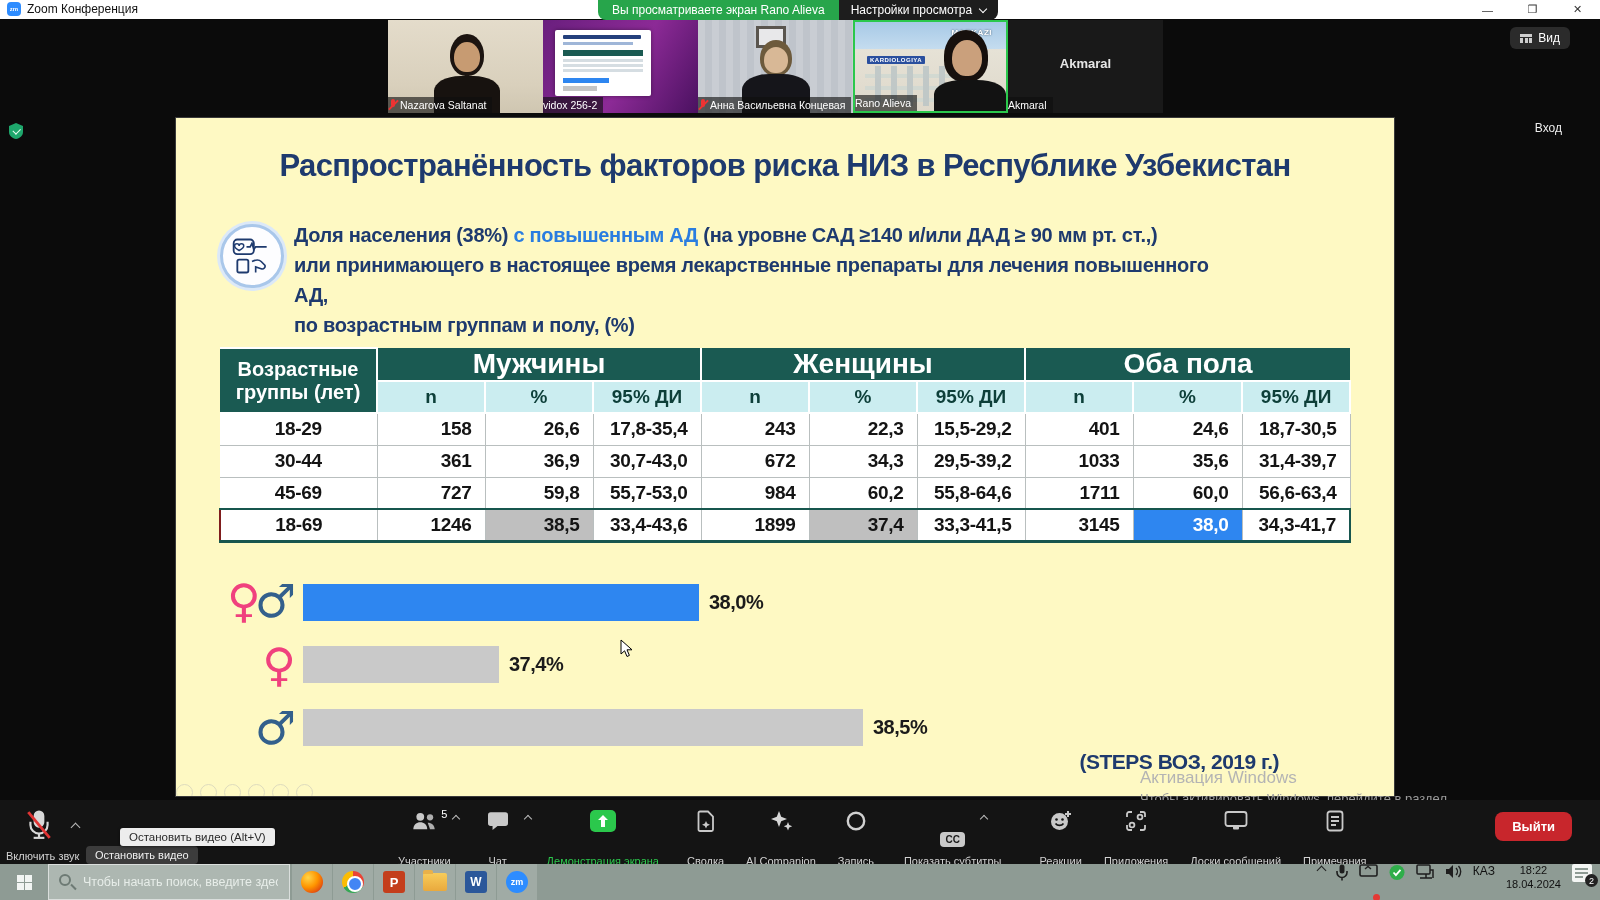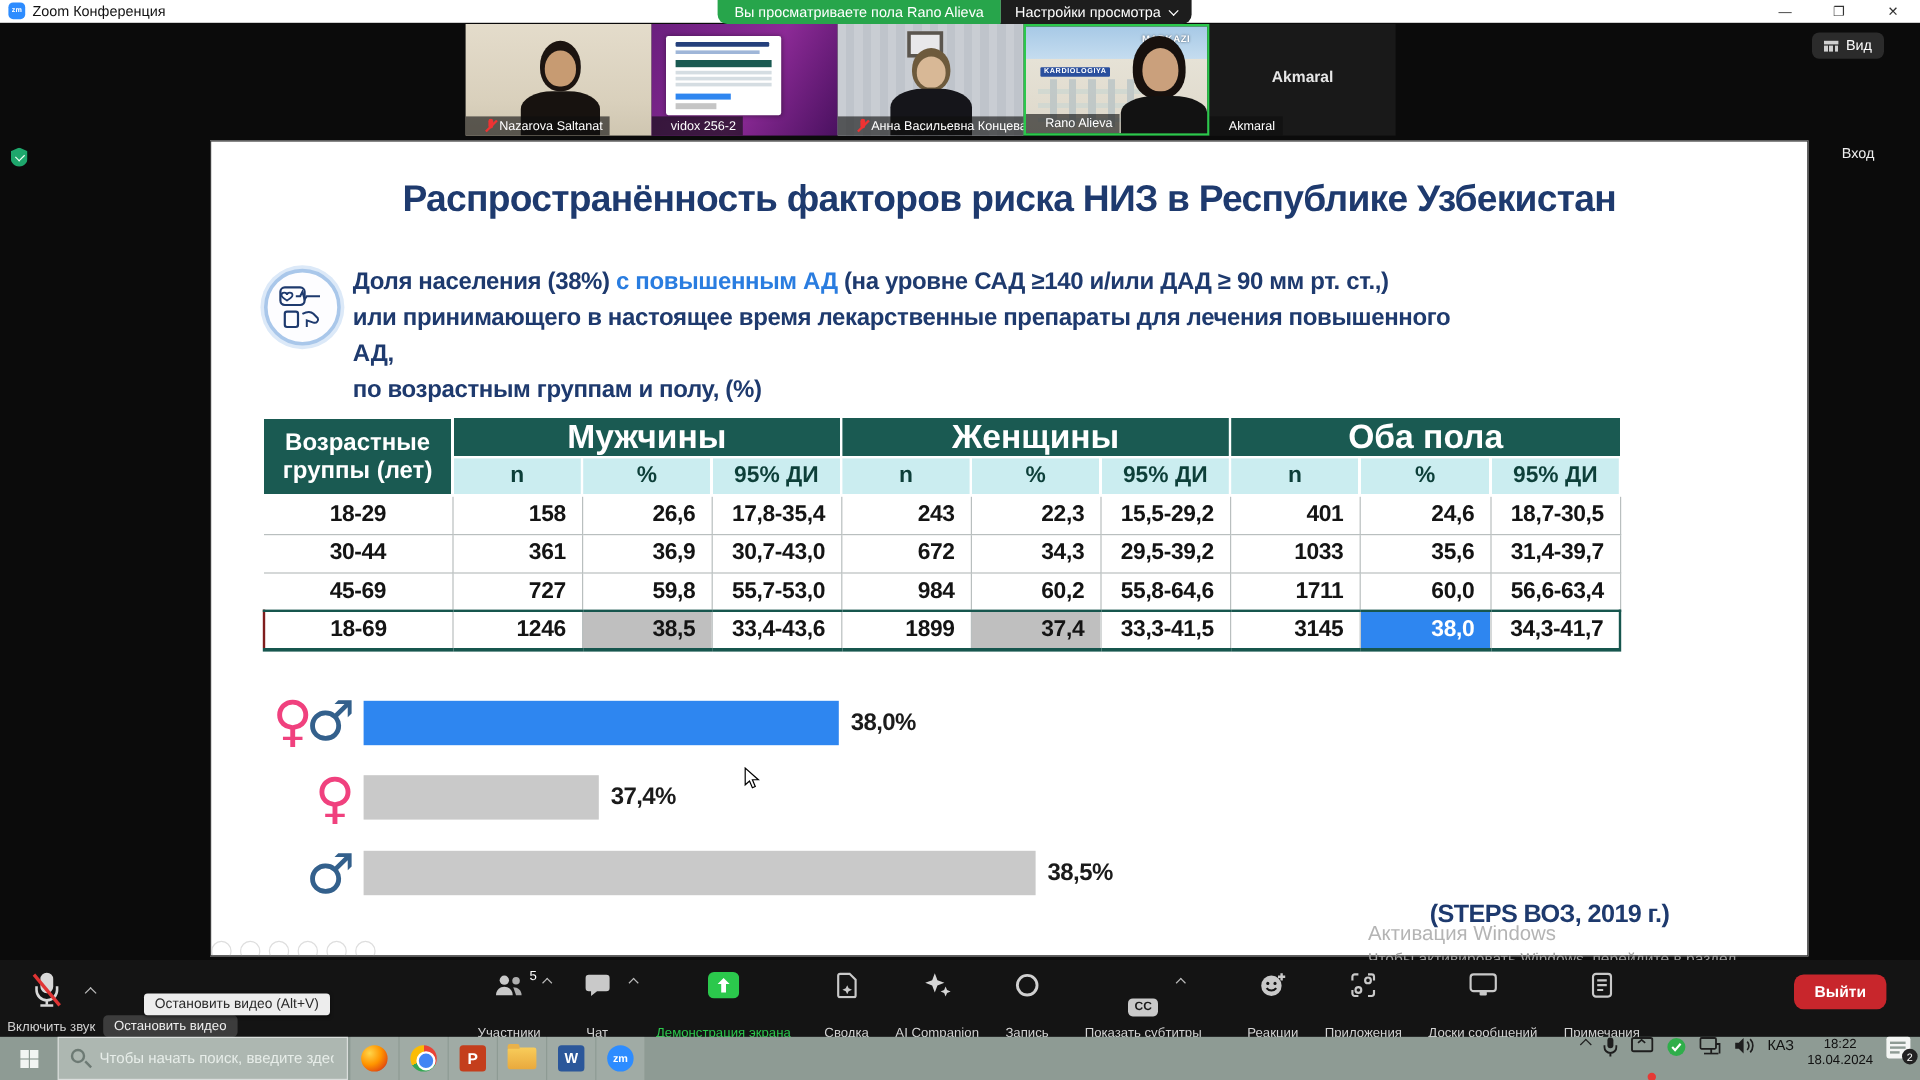--- a/index.html
+++ b/index.html
@@ -16,21 +16,21 @@
   .share-banner{background:#27a54b;color:#fff;font-size:12px;display:flex;align-items:center;padding:0 14px;border-radius:0 0 0 8px;}
   .view-settings{background:#1d1d1d;color:#fff;font-size:12px;display:flex;align-items:center;gap:8px;padding:0 12px;border-radius:0 0 8px 0;cursor:pointer;}
   .chev{display:inline-block;width:6px;height:6px;border-right:1.6px solid #fff;border-bottom:1.6px solid #fff;transform:rotate(45deg);margin-top:-3px;}
   .win-controls{position:absolute;right:0;top:0;height:19px;display:flex;}
   .win-btn{width:45px;height:19px;display:flex;align-items:center;justify-content:center;font-size:11px;color:#333;}
 
   
   .videostrip{position:absolute;left:0;top:19px;width:1600px;height:96px;background:#0b0b0b;}
   .tiles{position:absolute;left:388px;top:1px;display:flex;height:93px;}
   .tile{position:relative;width:155px;height:93px;background:#222;overflow:hidden;}
-  .tile-label{position:absolute;left:0;bottom:0;display:flex;align-items:center;gap:3px;background:rgba(15,15,15,.62);color:#fff;font-size:10.5px;padding:2px 6px 2px 16px;max-width:100%;white-space:nowrap;}
+  .tile-label{position:absolute;left:0;bottom:0;display:flex;align-items:center;gap:3px;background:rgba(15,15,15,.62);color:#fff;font-size:10.5px;padding:2px 6px 2px 0;max-width:100%;white-space:nowrap;}
   .mic-muted{width:9px;height:12px;position:relative;flex:0 0 auto;}
   .mic-muted:before{content:"";position:absolute;left:2.5px;top:0;width:4px;height:8px;border-radius:2px;background:#e33;}
   .mic-muted:after{content:"";position:absolute;left:-1px;top:5px;width:13px;height:2px;background:#e33;transform:rotate(-45deg);}
   .tile-naz{background:linear-gradient(180deg,#e4dccb 0%,#d9d0bc 70%,#cfc6b1 100%);}
   .head{position:absolute;border-radius:50% 50% 46% 46%;}
   .body{position:absolute;border-radius:40% 40% 0 0;}
   .tile-vidox{background:linear-gradient(120deg,#6a1f7e 0%,#8c2a96 55%,#4a1160 100%);}
   .mini-slide{position:absolute;left:12px;top:10px;width:96px;height:66px;background:#fff;border-radius:2px;box-shadow:0 0 4px rgba(0,0,0,.4);}
   .ms-title{position:absolute;left:8px;top:5px;width:78px;height:4px;background:#24407c;border-radius:1px;}
   .ms-sub{position:absolute;left:8px;top:12px;width:70px;height:3px;background:#9fb6d8;}
@@ -52,21 +52,21 @@
   .grid-ico{width:12px;height:9px;background:
      linear-gradient(#cfcfcf,#cfcfcf) 0 0/12px 3px no-repeat,
      repeating-linear-gradient(90deg,#cfcfcf 0 3px,transparent 3px 4.5px) 0 4px/12px 5px no-repeat;}
 
   
   .stage{position:absolute;left:0;top:115px;width:1600px;height:685px;background:#0b0b0b;}
   .entry-label{position:absolute;right:38px;top:6px;color:#eee;font-size:12px;}
   .sec-shield{position:absolute;left:9px;top:8px;width:14px;height:16px;background:#1ea76c;clip-path:path("M7 0 L14 3 V9 C14 13 10.5 15.5 7 16 C3.5 15.5 0 13 0 9 V3 Z");}
   .sec-shield:after{content:"";position:absolute;left:3.5px;top:4.5px;width:6px;height:3.5px;border-left:1.8px solid #eafff3;border-bottom:1.8px solid #eafff3;transform:rotate(-45deg);}
 
-  .slide{position:absolute;left:175px;top:2px;width:1332px;height:680px;background:#ffffff;border:1px solid #3a3a3a;overflow:hidden;}
+  .slide{position:absolute;left:175px;top:2px;width:1220px;height:680px;background:#fef9c3;border:1px solid #3a3a3a;overflow:hidden;}
   .slide-title{position:absolute;left:0;top:30px;width:100%;text-align:center;font-size:31px;font-weight:800;color:#1e3a6e;letter-spacing:-.6px;}
   .sub-icon{position:absolute;left:44px;top:106px;width:64px;height:64px;border-radius:50%;border:3px solid #a9c7ea;background:#fdfdff;box-shadow:0 0 0 3px #dce9f8;display:flex;align-items:center;justify-content:center;}
   .subtitle{position:absolute;left:118px;top:102px;width:940px;font-size:20px;font-weight:700;color:#1e3a6e;line-height:30px;letter-spacing:-.3px;}
   .hl-blue-text{color:#2a7de0;}
 
   
   .data-table{position:absolute;left:43px;top:229px;border-collapse:collapse;table-layout:fixed;width:1130px;}
   .data-table th,.data-table td{overflow:hidden;}
   .th-age{background:#1a5a52;color:#fff;font-size:20px;font-weight:700;line-height:1.15;border:2px solid #fff;border-left:none;}
   .th-group{background:#1a5a52;color:#fff;font-size:28px;font-weight:700;height:30px;border:2px solid #fff;border-top:none;}
@@ -148,21 +148,21 @@
 <body>
 
 <div class="titlebar">
   <div class="tb-app">
     <div class="zoom-ico">
         <span>zm</span>
       </div>
     <span class="tb-title">Zoom Конференция</span>
   </div>
   <div class="share-banner-wrap">
-    <div class="share-banner">Вы просматриваете пола Rano Alieva</div>
+    <div class="share-banner">Вы просматриваете экран Rano Alieva</div>
     <div class="view-settings">
       <span>Настройки просмотра</span>
       <i class="chev"></i>
     </div>
   </div>
   <div class="win-controls">
     <div class="win-btn">—</div>
     <div class="win-btn">❐</div>
     <div class="win-btn">✕</div>
   </div>

